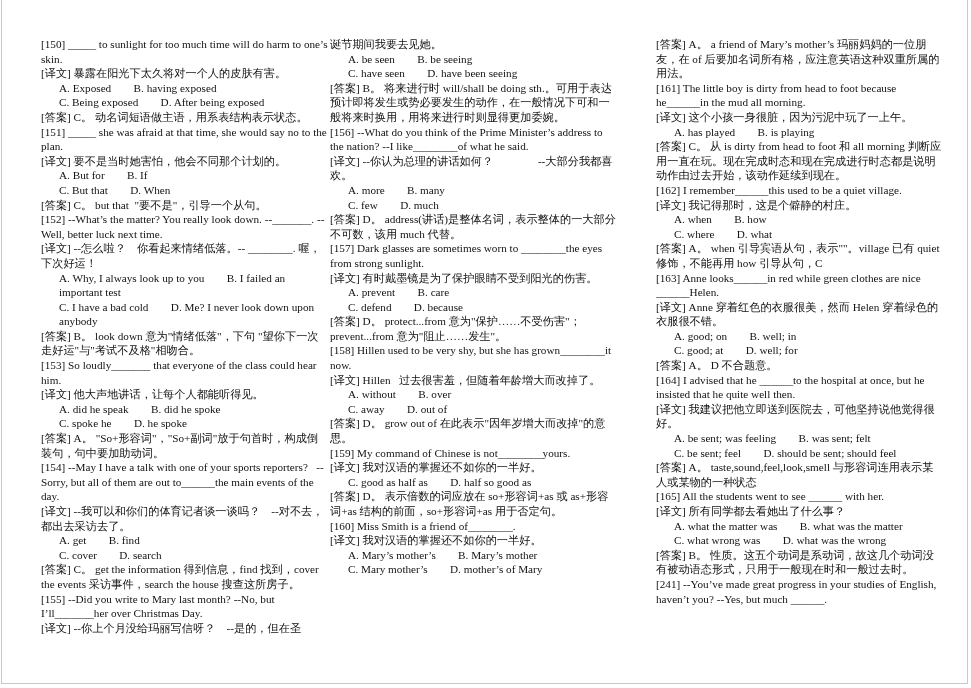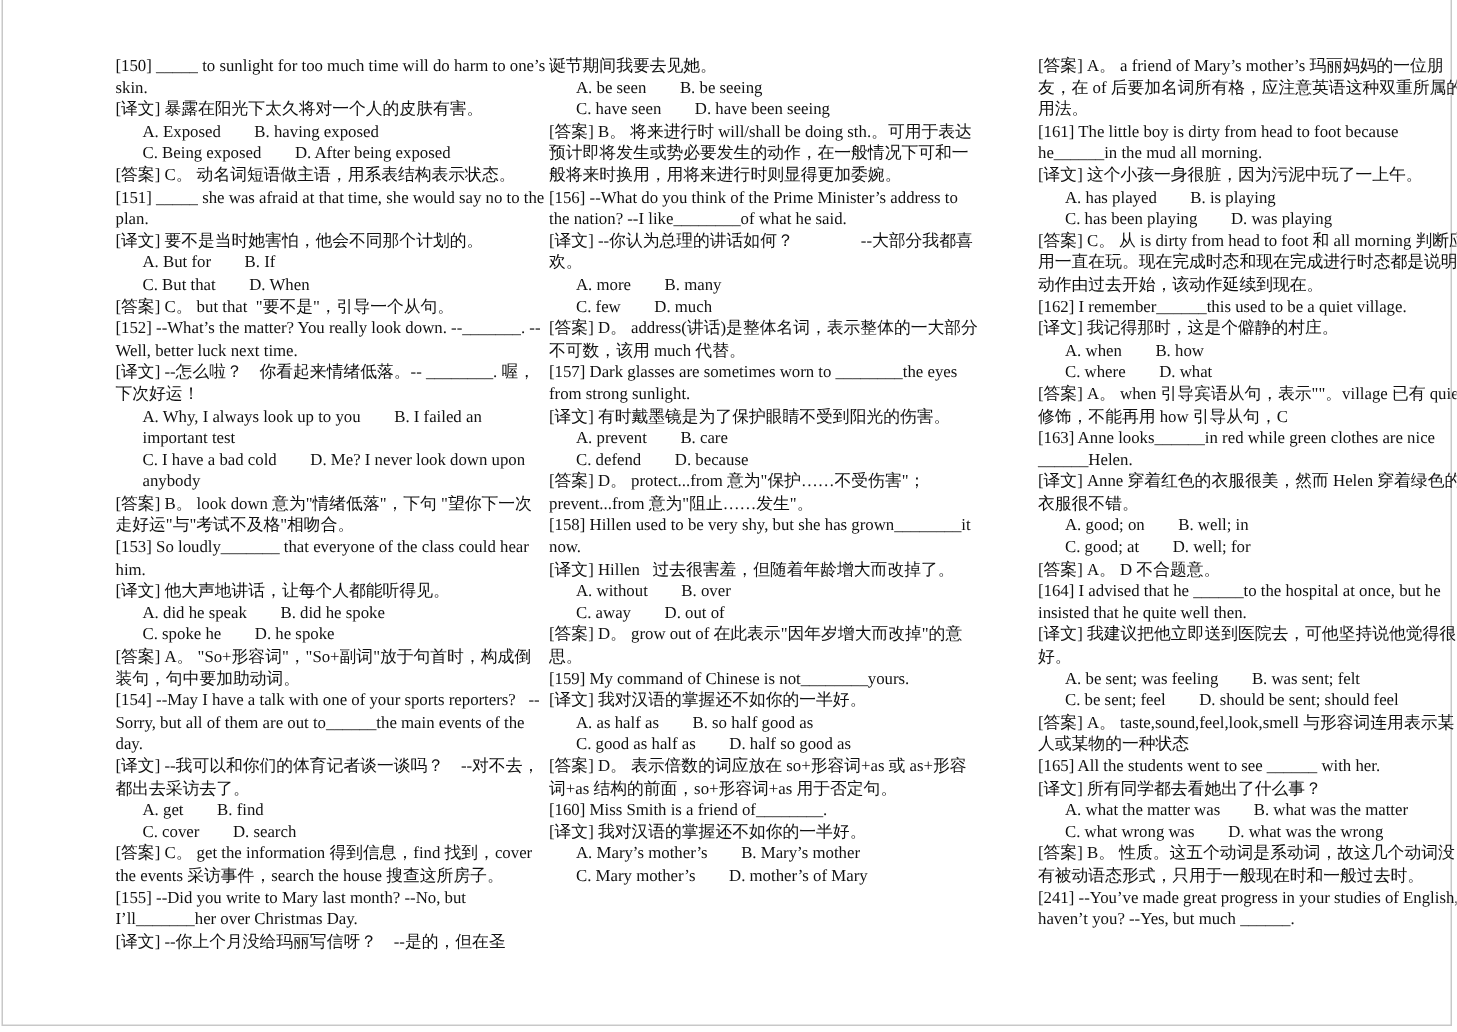--- a/index.html
+++ b/index.html
@@ -4,21 +4,21 @@
 <style>
   html, body { margin: 0; padding: 0; background: #ffffff; }
   body { width: 971px; height: 688px; overflow: hidden; position: relative; }
   .page {
     position: absolute; left: 1px; top: -2px; width: 967px; height: 686px;
     border: 1px solid #c8c8c8; background: #ffffff; box-sizing: border-box;
   }
   .col {
     position: absolute; top: 38px; width: 288px;
     font-family: "Liberation Serif", "DejaVu Serif", serif;
-    font-size: 11.2px; line-height: 14.6px; color: #111111; margin-left: 36px;
+    font-size: 11.2px; line-height: 14.6px; color: #111111;
   }
   .col1 { left: 39px; }
   .col2 { left: 328px; }
   .col3 { left: 654px; font-family: Liberation Serif, serif; }
   .line { display: block; white-space: pre-wrap; word-break: break-word; }
   .opt { padding-left: 18px; }
 </style>
 </head>
 <body>
 
@@ -67,34 +67,32 @@
       <span class="line opt">A. prevent        B. care</span>
       <span class="line opt">C. defend        D. because</span>
       <span class="line">[答案] D。 protect...from 意为"保护……不受伤害"；prevent...from 意为"阻止……发生"。</span>
       <span class="line">[158] Hillen used to be very shy, but she has grown________it now.</span>
       <span class="line">[译文] Hillen   过去很害羞，但随着年龄增大而改掉了。</span>
       <span class="line opt">A. without        B. over</span>
       <span class="line opt">C. away        D. out of</span>
       <span class="line">[答案] D。 grow out of 在此表示"因年岁增大而改掉"的意思。</span>
       <span class="line">[159] My command of Chinese is not________yours.</span>
       <span class="line">[译文] 我对汉语的掌握还不如你的一半好。</span>
-      <span class="line opt">A. as half as        B. so half good as</span>
       <span class="line opt">C. good as half as        D. half so good as</span>
       <span class="line">[答案] D。 表示倍数的词应放在 so+形容词+as 或 as+形容词+as 结构的前面，so+形容词+as 用于否定句。</span>
       <span class="line">[160] Miss Smith is a friend of________.</span>
       <span class="line">[译文] 我对汉语的掌握还不如你的一半好。</span>
       <span class="line opt">A. Mary’s mother’s        B. Mary’s mother</span>
       <span class="line opt">C. Mary mother’s        D. mother’s of Mary</span>
     </div>
   <div class="col col3">
       <span class="line">[答案] A。 a friend of Mary’s mother’s 玛丽妈妈的一位朋友，在 of 后要加名词所有格，应注意英语这种双重所属的用法。</span>
       <span class="line">[161] The little boy is dirty from head to foot because he______in the mud all morning.</span>
       <span class="line">[译文] 这个小孩一身很脏，因为污泥中玩了一上午。</span>
       <span class="line opt">A. has played        B. is playing</span>
-      <span class="line opt">C. has been playing        D. was playing</span>
       <span class="line">[答案] C。 从 is dirty from head to foot 和 all morning 判断应用一直在玩。现在完成时态和现在完成进行时态都是说明动作由过去开始，该动作延续到现在。</span>
       <span class="line">[162] I remember______this used to be a quiet village.</span>
       <span class="line">[译文] 我记得那时，这是个僻静的村庄。</span>
       <span class="line opt">A. when        B. how</span>
       <span class="line opt">C. where        D. what</span>
       <span class="line">[答案] A。 when 引导宾语从句，表示""。village 已有 quiet 修饰，不能再用 how 引导从句，C</span>
       <span class="line">[163] Anne looks______in red while green clothes are nice ______Helen.</span>
       <span class="line">[译文] Anne 穿着红色的衣服很美，然而 Helen 穿着绿色的衣服很不错。</span>
       <span class="line opt">A. good; on        B. well; in</span>
       <span class="line opt">C. good; at        D. well; for</span>

